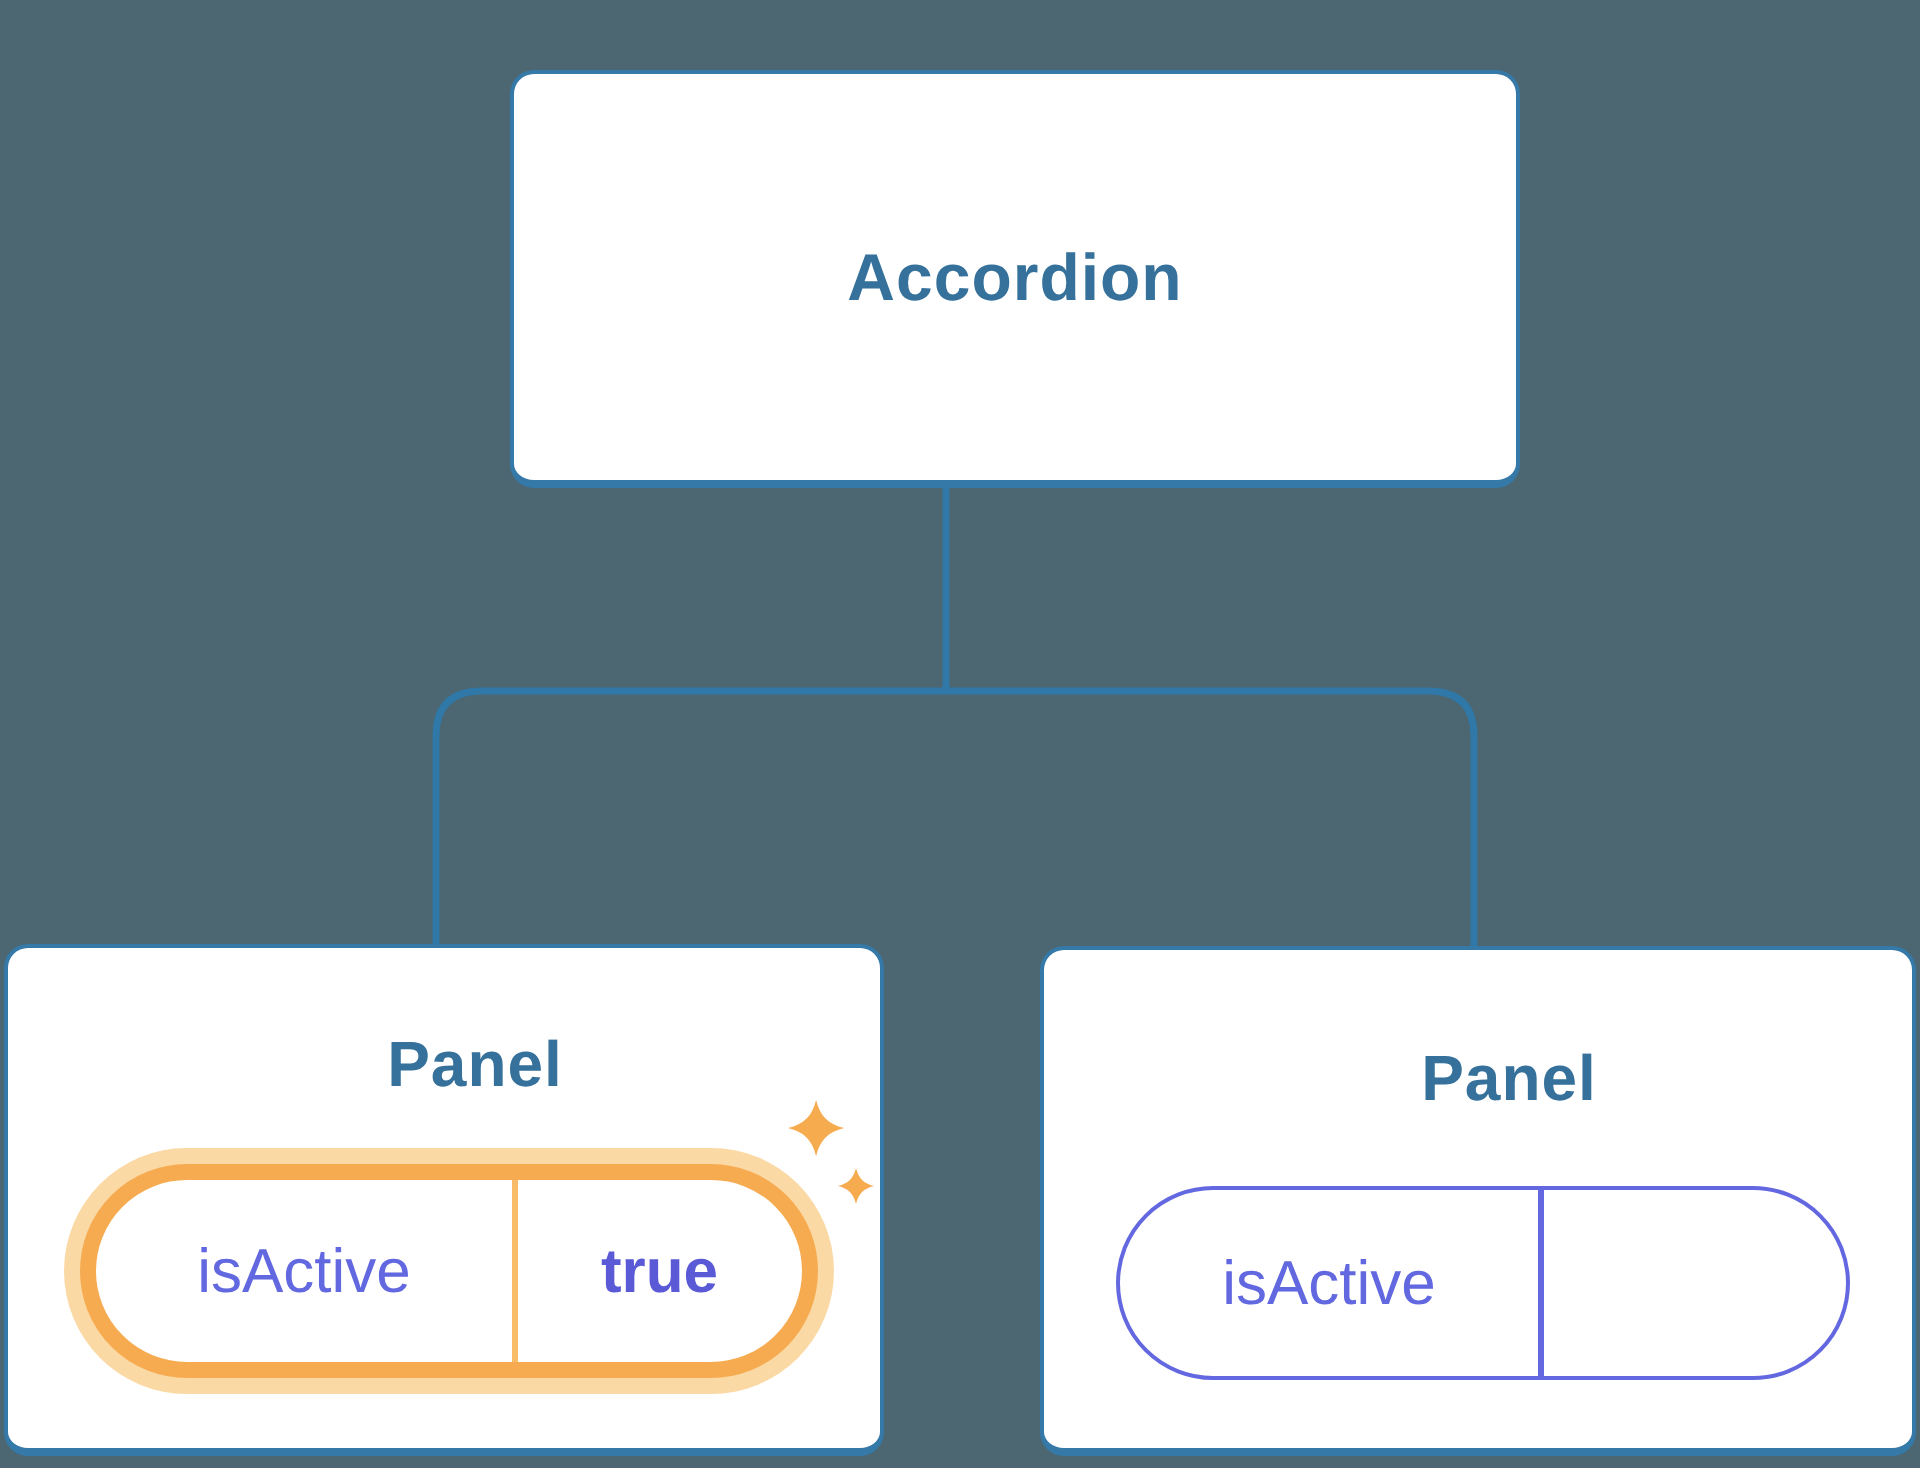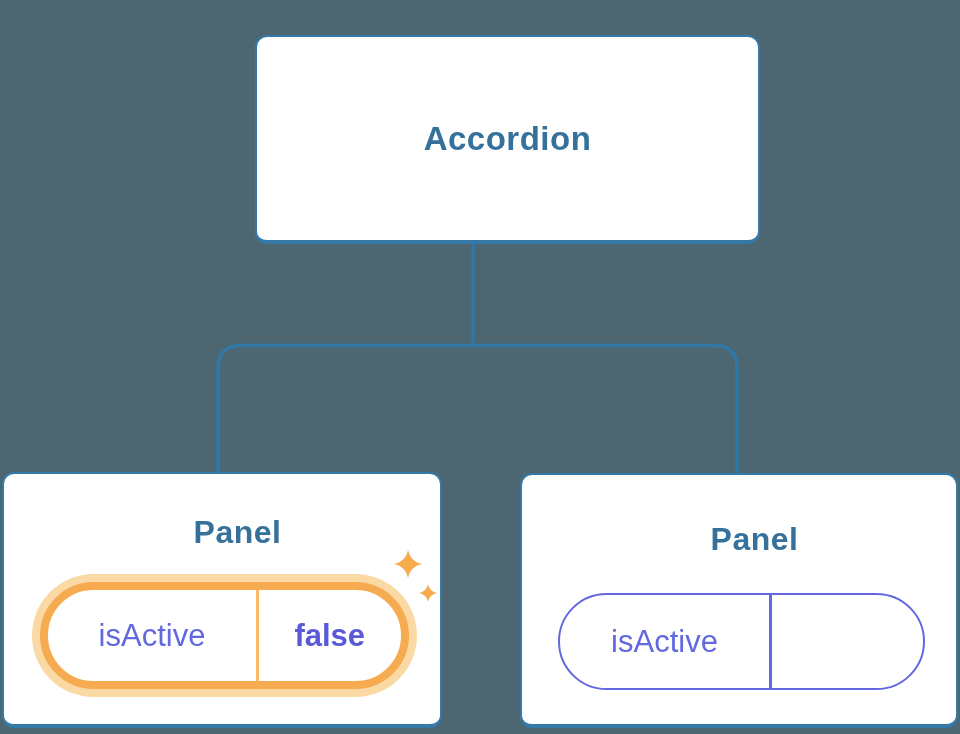--- a/index.html
+++ b/index.html
@@ -163,21 +163,21 @@
     <span class="node-title">Accordion</span>
   </div>
 
   <div class="node node-panel-left">
     <div class="panel-title">Panel</div>
 
     <div class="pill-active">
       <div class="pill-active-inner">
         <span class="cell cell-key-active">isActive</span>
         <span class="divider-active"></span>
-        <span class="cell cell-value-active">false</span>
+        <span class="cell cell-value-active">true</span>
       </div>
     </div>
 
     <svg class="sparkles" width="52" height="62" viewBox="0 0 52 62">
       <path fill="#f6ab4f" transform="translate(4,4) scale(1.17)" d="M12 0C13.6 6.8 17.2 10.4 24 12C17.2 13.6 13.6 17.2 12 24C10.4 17.2 6.8 13.6 0 12C6.8 10.4 10.4 6.8 12 0Z"></path>
       <path fill="#f6ab4f" transform="translate(29,38) scale(0.75)" d="M12 0C13.6 6.8 17.2 10.4 24 12C17.2 13.6 13.6 17.2 12 24C10.4 17.2 6.8 13.6 0 12C6.8 10.4 10.4 6.8 12 0Z"></path>
     </svg>
   </div>
 
   <div class="node node-panel-right">

